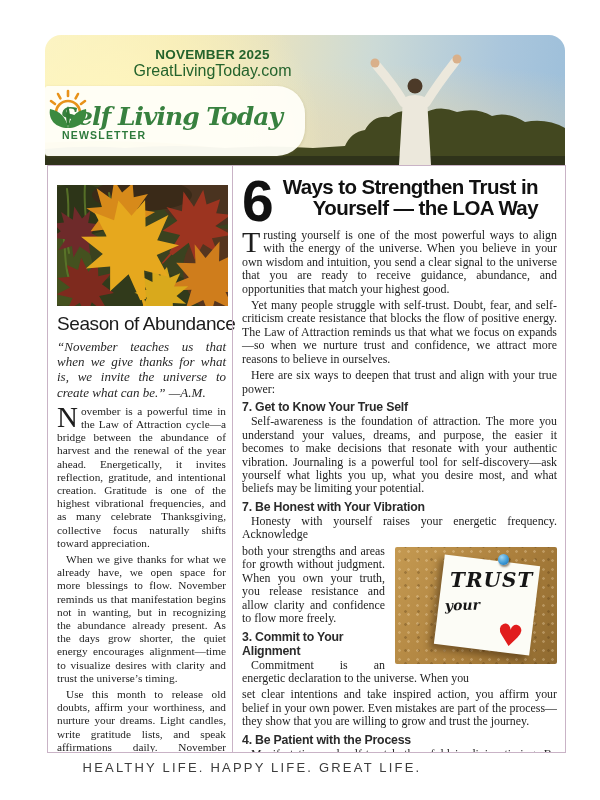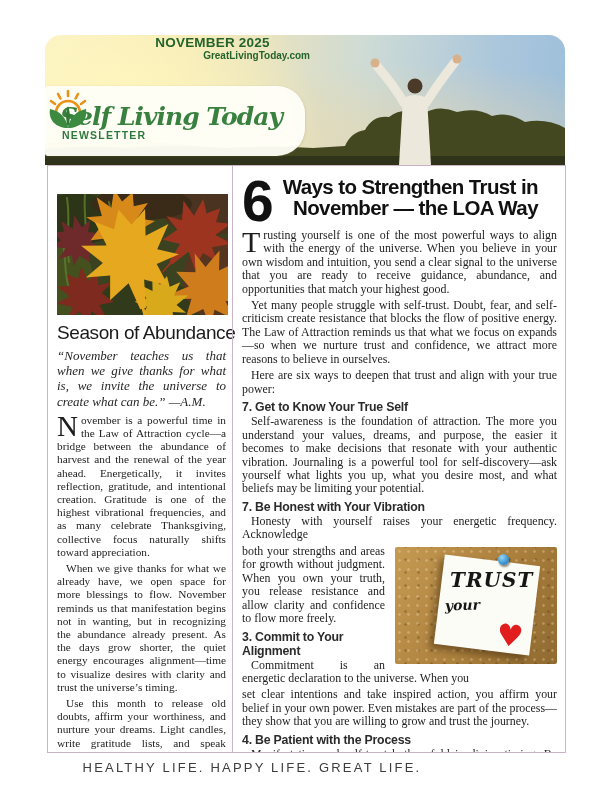--- a/index.html
+++ b/index.html
@@ -14,37 +14,37 @@
        font-family:"Liberation Serif",serif;color:#1d1d1d;}
 
   
   .header{position:absolute;left:45px;top:35px;width:520px;height:130px;
     border-radius:16px 16px 0 0;overflow:hidden;
     background:
       radial-gradient(circle at 12% 96%, rgba(255,252,214,0.98) 0%, rgba(255,246,190,0.85) 16%, rgba(255,240,180,0) 46%),
       radial-gradient(ellipse at 72% 82%, rgba(243,216,160,0.55) 0%, rgba(243,216,160,0) 52%),
       linear-gradient(96deg,#f8f1c7 0%,#f3e8b6 24%,#e7e2c0 42%,#ccdad6 62%,#aac6dc 86%,#9dbfda 100%);}
   .header svg{position:absolute;left:0;top:0;}
-  .issue{position:absolute;left:70px;top:0;width:195px;text-align:center;color:#24632c;
+  .issue{position:absolute;left:70px;top:12px;width:195px;text-align:center;color:#24632c;
          font-family:"Liberation Sans",sans-serif;}
   .issue-month{font-size:13.5px;font-weight:bold;letter-spacing:.2px;}
-  .issue-site{font-size:10px;font-weight:bold;text-align:right;}
+  .issue-site{font-size:16px;font-weight:normal;}
   .logo-box{position:absolute;left:0;top:51px;width:260px;height:70px;background:rgba(255,254,247,0.96);
             border-radius:3px 28px 28px 3px;display:flex;align-items:center;padding-left:9px;
             box-shadow:0 1px 3px rgba(120,110,60,.25);}
   .brand-text{margin-left:6px;}
   .brand-script{font-family:"DejaVu Serif",serif;font-style:italic;font-weight:bold;
                 font-size:25px;color:#38813f;letter-spacing:-1px;white-space:nowrap;}
   .brand-sub{font-family:"Liberation Sans",sans-serif;font-weight:bold;font-size:10.5px;
              color:var(--brand-green);letter-spacing:1.2px;margin:-2px 0 0 2px;}
 
   
   .content{position:absolute;left:47px;top:165px;width:519px;height:588px;
            border:1px solid var(--box-border);background:#fff;display:flex;overflow:hidden;}
-  .col-left{width:184px;padding:28px 6px 0 9px;}
+  .col-left{width:184px;padding:19px 6px 0 9px;}
   .col-right{flex:1;border-left:1px solid var(--box-border);padding:10px 8px 0 9px;}
 
   
   .leaves{width:171px;height:121px;overflow:hidden;}
   .left-title{font-family:"Liberation Sans",sans-serif;font-weight:400;font-size:19px;
               color:#1b1b1b;margin:7px 0 4px;letter-spacing:-.4px;white-space:nowrap;}
   .quote{font-style:italic;font-size:13px;line-height:1.17;text-align:justify;color:#262626;margin-bottom:5px;}
   .col-left .body{font-size:11.3px;line-height:1.17;text-align:justify;margin:0 0 3px;}
   .col-left .dropcap{float:left;font-size:29px;line-height:23px;padding:1px 3px 0 0;}
 
@@ -169,21 +169,21 @@
       <p class="quote">“November teaches us that when we give thanks for what is, we invite the universe to create what can be.” —A.M.</p>
       <p class="body"><span class="dropcap">N</span><span>ovember is a powerful time in the Law of Attraction cycle—a bridge between the abundance of harvest and the renewal of the year ahead. Energetically, it invites reflection, gratitude, and intentional creation. Gratitude is one of the highest vibrational frequencies, and as many celebrate Thanksgiving, collective focus naturally shifts toward appreciation.</span></p>
       <p class="body indent">When we give thanks for what we already have, we open space for more blessings to flow. November reminds us that manifestation begins not in wanting, but in recognizing the abundance already present. As the days grow shorter, the quiet energy encourages alignment—time to visualize desires with clarity and trust the universe’s timing.</p>
       <p class="body indent">Use this month to release old doubts, affirm your worthiness, and nurture your dreams. Light candles, write gratitude lists, and speak affirmations daily. November whispers that what you appreciate appreciates—and by embracing its still, thankful energy, you set the stage for a radiant new year of manifestation.</p>
 
     </div>
 
     <div class="col-right">
       <div class="headline-row">
         <div class="big-num">6</div>
-        <h1 class="headline"><span>Ways to Strengthen Trust in</span><br><span>November — the LOA Way</span></h1>
+        <h1 class="headline"><span>Ways to Strengthen Trust in</span><br><span>Yourself — the LOA Way</span></h1>
       </div>
       <p class="body"><span class="dropcap">T</span><span>rusting yourself is one of the most powerful ways to align with the energy of the universe. When you believe in your own wisdom and intuition, you send a clear signal to the universe that you are ready to receive guidance, abundance, and opportunities that match your highest good.</span></p>
       <p class="body indent">Yet many people struggle with self-trust. Doubt, fear, and self-criticism create resistance that blocks the flow of positive energy. The Law of Attraction reminds us that what we focus on expands—so when we nurture trust and confidence, we attract more reasons to believe in ourselves.</p>
       <p class="body indent">Here are six ways to deepen that trust and align with your true power:</p>
 
       <h3>7. Get to Know Your True Self</h3>
       <p class="body indent">Self-awareness is the foundation of attraction. The more you understand your values, dreams, and purpose, the easier it becomes to make decisions that resonate with your authentic vibration. Journaling is a powerful tool for self-discovery—ask yourself what lights you up, what you desire most, and what beliefs may be limiting your potential.</p>
 
       <h3>7. Be Honest with Your Vibration</h3>
       <p class="body indent">Honesty with yourself raises your energetic frequency. Acknowledge</p>

